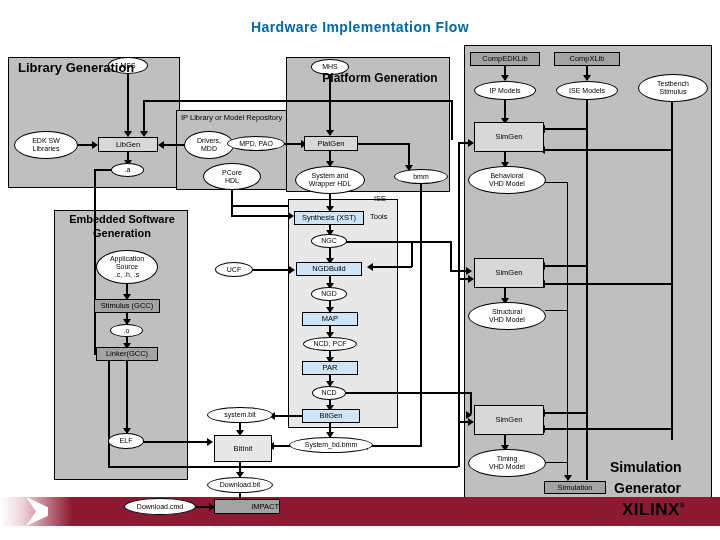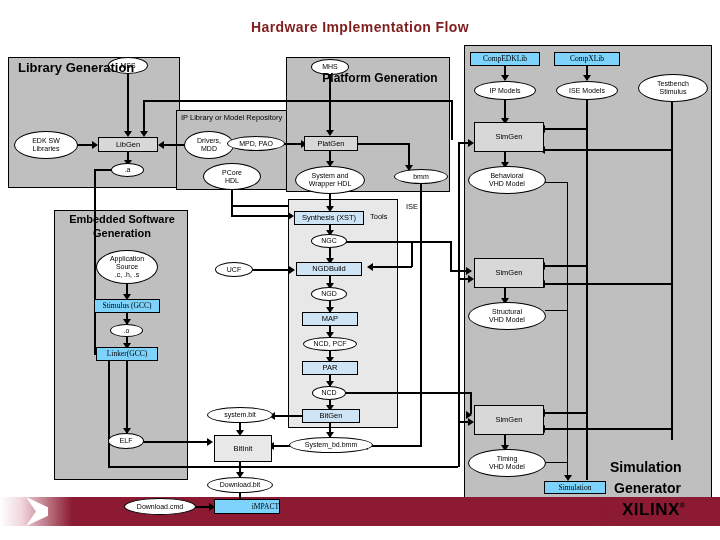--- a/index.html
+++ b/index.html
@@ -16,21 +16,21 @@
     background: #ffffff;
   }
 
   
   .main-title {
     position: absolute;
     left: 0; top: 19px; width: 720px;
     text-align: center;
     font-size: 14px; font-weight: bold;
     letter-spacing: .4px;
-    color: #7f1d1d;
+    color: #0369a1;
   }
   .group-title {
     position: absolute;
     font-weight: bold;
     color: #000;
     line-height: 1.12;
     z-index: 6;
   }
 
   
@@ -63,21 +63,21 @@
     align-items: center;
     justify-content: center;
     font-size: 7.5px;
     color: #000;
     text-align: center;
     z-index: 5;
     white-space: nowrap;
     line-height: 1.05;
   }
   .box.blue { background: #cfe4f5; }
-  .box.white { background: #7dd3fc; font-family: Liberation Serif, serif; }
+  .box.white { background: #a3a3a3; }
   .box.plain { background: #e8e8e8; }
 
   
   .ell {
     position: absolute;
     background: #ffffff;
     border: 1px solid #000;
     border-radius: 50%;
     display: flex;
     flex-direction: column;
@@ -162,21 +162,21 @@
 
   <div class="group-title" style="left:306px; top:72px; width:148px; text-align:center; font-size:12px;">Platform Generation</div>
 
   <div class="group-title" style="left:56px; top:213px; width:132px; text-align:center; font-size:11px;">Embedded Software</div>
   <div class="group-title" style="left:56px; top:227px; width:132px; text-align:center; font-size:11px;">Generation</div>
 
   <div class="group-title" style="left:610px; top:460px; font-size:14px;">Simulation</div>
   <div class="group-title" style="left:614px; top:481px; font-size:14px;">Generator</div>
 
   <div class="panel-label" style="left:181px; top:113px;">IP Library or Model Repository</div>
-  <div class="panel-label" style="left:374px; top:202px;margin-left:32px;">ISE</div>
+  <div class="panel-label" style="left:374px; top:194px;">ISE</div>
   <div class="panel-label" style="left:370px; top:212px;">Tools</div>
 
   <div class="banner"></div>
   <div class="banner-notch"></div>
 
   <div class="ell" style="left:108px; top:57px; width:40px; height:17px;">
     <span>MSS</span>
   </div>
   <div class="ln v" style="left:127px; top:74px; height:59px;"></div>
   <div class="arw down" style="left:124px; top:131px;"></div>

